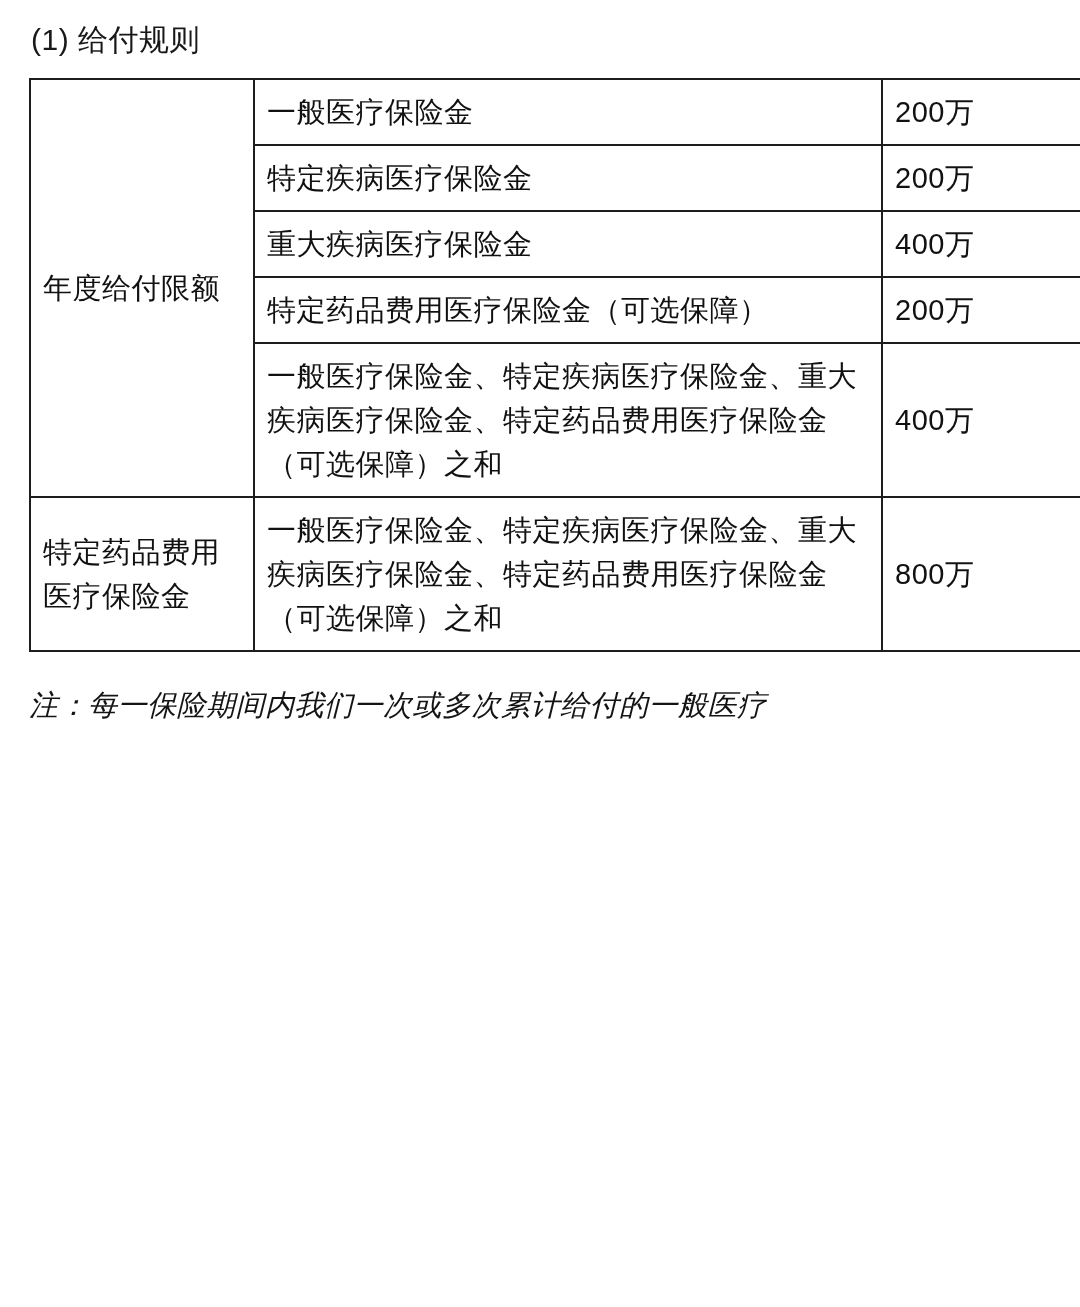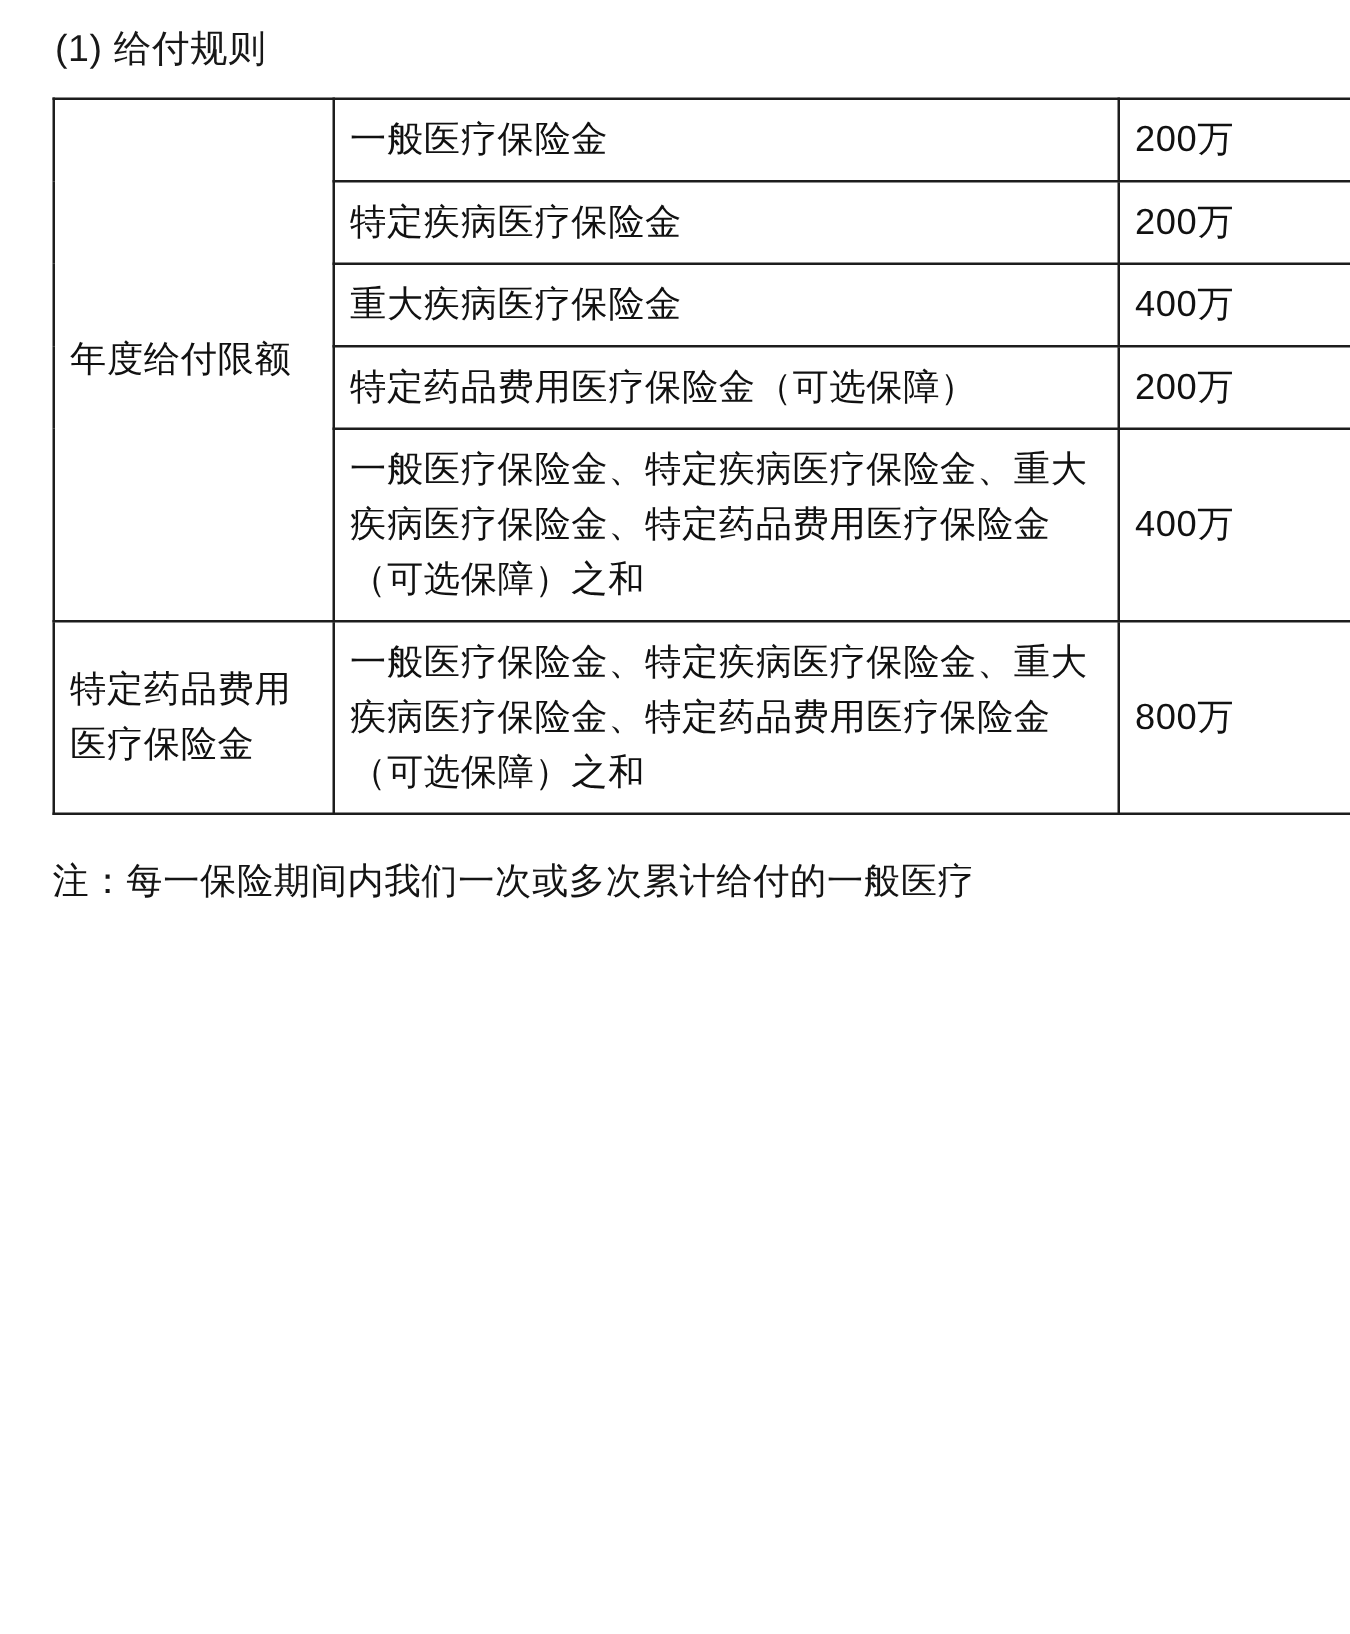--- a/index.html
+++ b/index.html
@@ -10,21 +10,21 @@
   body {
     width: 1080px;
     min-height: 1307px;
     font-family: "Liberation Sans", "DejaVu Sans", sans-serif;
     color: #1a1a1a;
     -webkit-font-smoothing: antialiased;
   }
   .page {
     width: 956px;
     box-sizing: border-box;
-    padding: 18px 42px 20px 42px;
+    padding: 18px 42px 20px 29px;
   }
   .section-title {
     font-size: 30px;
     line-height: 44px;
     letter-spacing: 0.5px;
     color: #181818;
     margin: 0 0 16px 2px;
   }
   table.benefit-table {
     border-collapse: collapse;
@@ -57,20 +57,21 @@
   }
   .note {
     margin-top: 20px;
     font-size: 29px;
     line-height: 66px;
     letter-spacing: 0.5px;
     color: #141414;
   }
   .note-line {
     display: block;
+    font-style: italic;
   }
 </style>
 </head>
 <body>
 
 <div class="page">
 
   <div class="section-title">(1) 给付规则</div>
 
   <table class="benefit-table">

